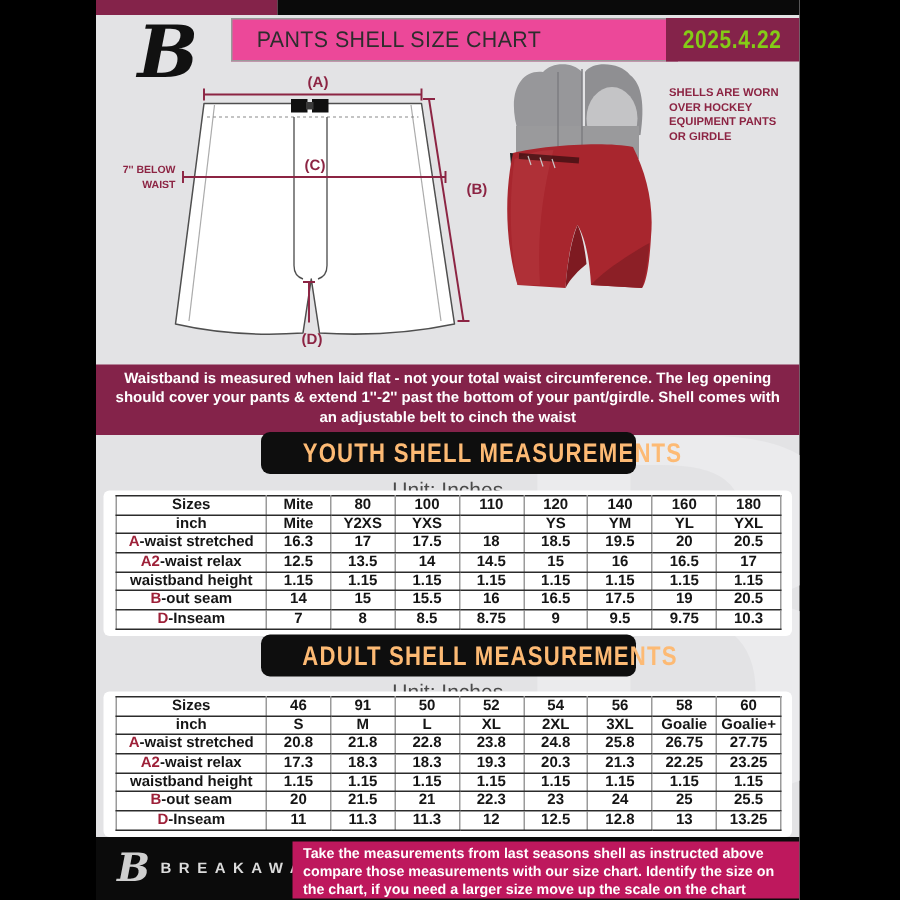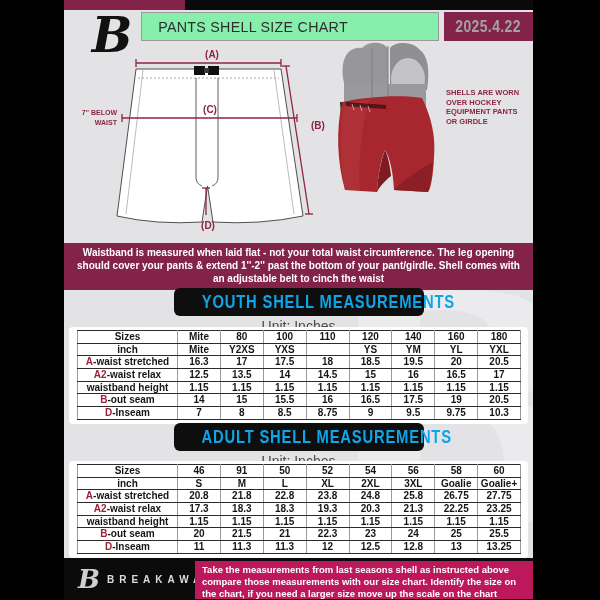--- a/index.html
+++ b/index.html
@@ -3,27 +3,27 @@
 <meta charset="utf-8">
 <style>
   html,body{margin:0;padding:0;}
   body{width:600px;height:600px;background:#000;font-family:"Liberation Sans",sans-serif;overflow:hidden;}
   .page{position:relative;width:600px;height:600px;background:#000;}
   .content{position:absolute;left:64px;top:0;width:469px;height:600px;background:#e3e3e5;overflow:hidden;}
   .watermark{position:absolute;left:248px;top:250px;font-family:"DejaVu Serif",serif;font-weight:bold;font-size:330px;line-height:1;color:#ebebed;user-select:none;}
   .strip-maroon{position:absolute;left:0;top:0;width:121px;height:10px;background:#84234a;}
   .strip-black{position:absolute;left:121px;top:0;width:348px;height:10px;background:#0a0a0a;}
   .logo-b{position:absolute;left:20px;top:8px;width:56px;height:54px;font-family:"DejaVu Serif",serif;font-style:italic;font-weight:bold;font-size:48px;line-height:54px;color:#111;text-align:center;}
-  .title-box{position:absolute;left:77px;top:12px;width:298px;height:29px;background:#86efac;border:1px solid #9a9a9a;box-sizing:border-box;}
+  .title-box{position:absolute;left:90px;top:12px;width:298px;height:29px;background:#ec4899;border:1px solid #9a9a9a;box-sizing:border-box;}
   .title-box span{display:inline-block;transform:scaleX(.95);transform-origin:left center;font-size:15px;font-weight:500;color:#2d2d2d;line-height:27px;padding-left:17px;letter-spacing:.3px;white-space:nowrap;}
-  .date-box{position:absolute;left:380px;top:12px;width:89px;height:29px;background:#84234a;color:#a3a3a3;text-align:center;line-height:29px;}
+  .date-box{position:absolute;left:380px;top:12px;width:89px;height:29px;background:#84234a;color:#84cc16;text-align:center;line-height:29px;}
   .date-box span{display:inline-block;transform:scaleX(.82);font-size:17px;font-weight:bold;letter-spacing:.5px;}
-  .shell-note{position:absolute;left:382px;top:88px;width:82px;font-size:7.5px;line-height:9.5px;font-weight:bold;color:#8c2443;}
+  .shell-note{position:absolute;left:382px;top:57px;width:82px;font-size:7.5px;line-height:9.5px;font-weight:bold;color:#8c2443;}
   .notice{position:absolute;left:0;top:243px;width:469px;box-sizing:border-box;background:#84234a;color:#fff;text-align:center;font-size:10px;font-weight:bold;line-height:12.8px;padding:4px 9px 5px;}
-  .banner{position:absolute;left:50%;transform:translateX(-50%);width:250px;height:28px;background:#0e0e0e;border-radius:6px;color:#0ea5e9;text-align:center;line-height:28px;}
+  .banner{position:absolute;left:50%;transform:translateX(-50%);width:250px;height:28px;background:#0e0e0e;border-radius:6px;color:#fdba74;text-align:center;line-height:28px;}
   .banner span{display:inline-block;transform:scaleX(.82);font-size:18px;font-weight:bold;letter-spacing:1px;white-space:nowrap;}
   .unit{position:absolute;left:0;width:469px;text-align:center;font-size:14px;color:#4b4b4b;}
   .panel{position:absolute;left:5px;width:459px;height:97px;background:#fff;border-radius:4px;}
   table.meas{position:absolute;left:13px;border-collapse:collapse;table-layout:fixed;width:444px;font-size:10px;font-weight:bold;color:#151515;}
   table.meas td{border-top:1px solid #2b2b2b;border-bottom:1px solid #2b2b2b;border-left:1px solid #9a9a9a;border-right:1px solid #9a9a9a;height:11.7px;text-align:center;padding:0;line-height:1;}
   table.meas td.lbl{width:100px;}
   table.meas .pfx{color:#9d2038;}
   .footer{position:absolute;left:0;top:558px;width:469px;height:42px;background:#0b0b0b;}
   .brand{position:absolute;left:14px;top:0;height:42px;display:flex;align-items:center;gap:7px;}
   .brand .fb{font-family:"DejaVu Serif",serif;font-style:italic;font-weight:bold;font-size:26px;color:#cfcfcf;line-height:1;}

